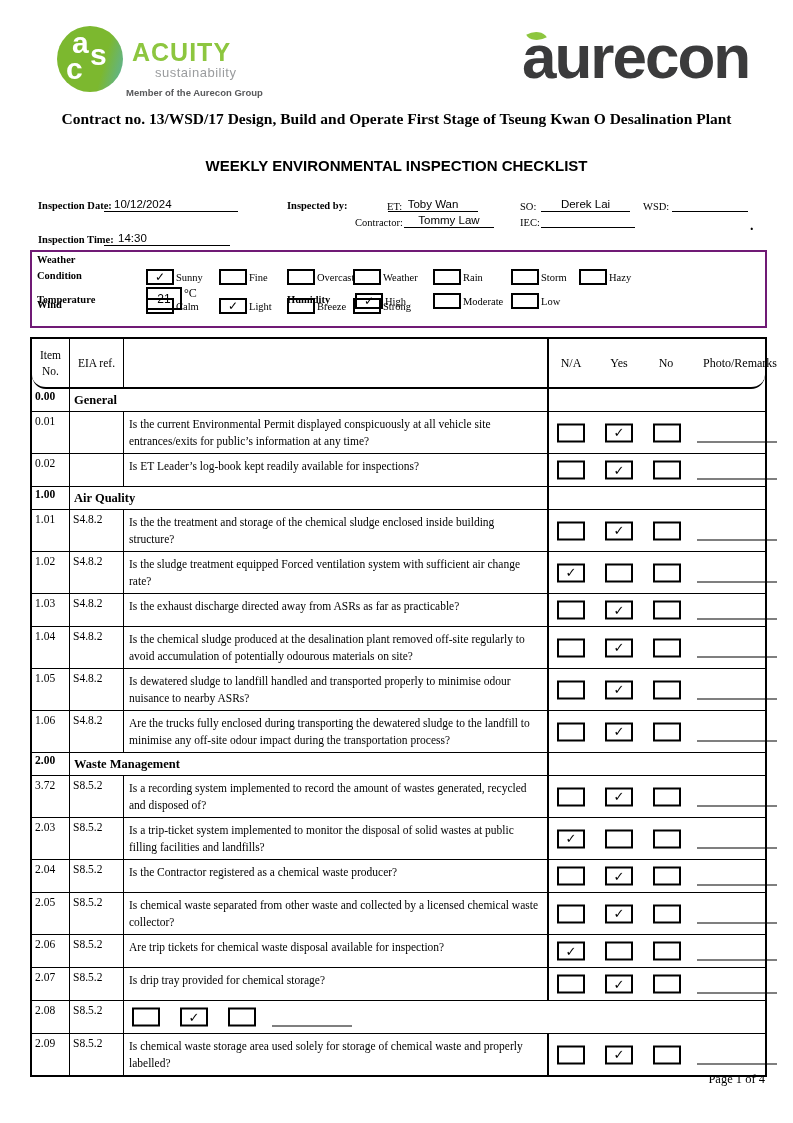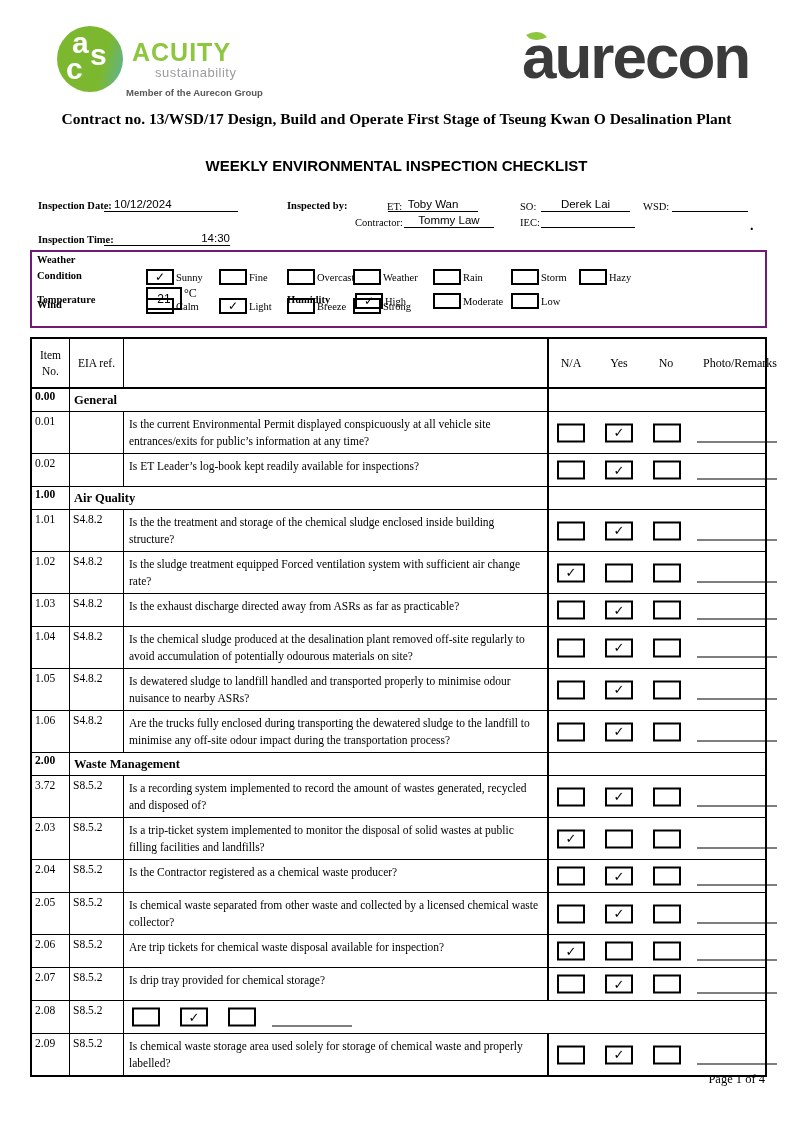--- a/index.html
+++ b/index.html
@@ -51,21 +51,21 @@
   .hum-opts .w-item:nth-child(1){left:323px}.hum-opts .w-item:nth-child(2){left:401px}
   .hum-opts .w-item:nth-child(3){left:479px}
   .wind-opts .w-item:nth-child(1){left:114px}.wind-opts .w-item:nth-child(2){left:187px}
   .wind-opts .w-item:nth-child(3){left:255px}.wind-opts .w-item:nth-child(4){left:321px}
   .tempbox{position:absolute;left:114px;top:-4px;width:36px;height:23px;border:2px solid #000;box-sizing:border-box;display:flex;align-items:center;justify-content:center;font-family:"Liberation Sans",sans-serif;font-size:12px;}
   .degc{position:absolute;left:152px;top:-5px;font-size:12px;}
 
   
   .ctable{position:absolute;left:30px;top:337px;width:737px;border:2px solid #000;box-sizing:border-box;}
   .trow{display:flex;align-items:stretch;}
-  .thead{height:48px;border-bottom:2.5px solid #000;}
+  .thead{height:48px;border-bottom:2.5px solid #000;border-radius:14px;}
   .brow{border-top:1.5px solid #000;}
   #checklist-body .brow:first-child{border-top:none;}
   .cell{box-sizing:border-box;}
   .c-item,.h-item{width:38px;flex:none;border-right:1.5px solid #000;}
   .c-eia,.h-eia{width:54px;flex:none;border-right:1.5px solid #000;}
   .c-q,.h-q{flex:1;border-right:2px solid #000;}
   .c-sec{flex:1;border-right:2px solid #000;display:flex;align-items:center;padding-left:4px;font-weight:bold;font-size:12.5px;}
   .c-ans,.h-ans{width:216px;flex:none;position:relative;}
   .h-item{display:flex;flex-direction:column;align-items:center;justify-content:center;font-size:11.5px;line-height:16px;}
   .h-eia{display:flex;align-items:center;justify-content:center;font-size:11.5px;}
@@ -117,21 +117,21 @@
   <div class="flabel2" style="left:643px;top:201px;">WSD:</div>
   <div class="ufield" style="left:672px;top:196px;width:76px;"></div>
 
   <div class="flabel2" style="left:355px;top:217px;">Contractor:</div>
   <div class="ufield tcenter" style="left:404px;top:212px;width:90px;">Tommy Law</div>
   <div class="flabel2" style="left:520px;top:217px;">IEC:</div>
   <div class="ufield" style="left:541px;top:212px;width:94px;"></div>
   <div class="fperiod" style="left:750px;top:218px;">.</div>
 
   <div class="flabel" style="left:38px;top:234px;">Inspection Time:</div>
-  <div class="ufield" style="left:104px;top:230px;width:126px;padding-left:14px;text-align:right;">14:30</div>
+  <div class="ufield" style="left:104px;top:230px;width:126px;padding-left:14px;">14:30</div>
 
   <div class="weather-box">
     <div class="w-title">Weather</div>
     <div class="wrow row-cond">
       <span class="wlabel">Condition</span>
       <div class="wopts cond-opts">
           <div class="w-item">
             <div class="wcbx">✓</div>
             <div class="wlbl">Sunny</div>
           </div>

